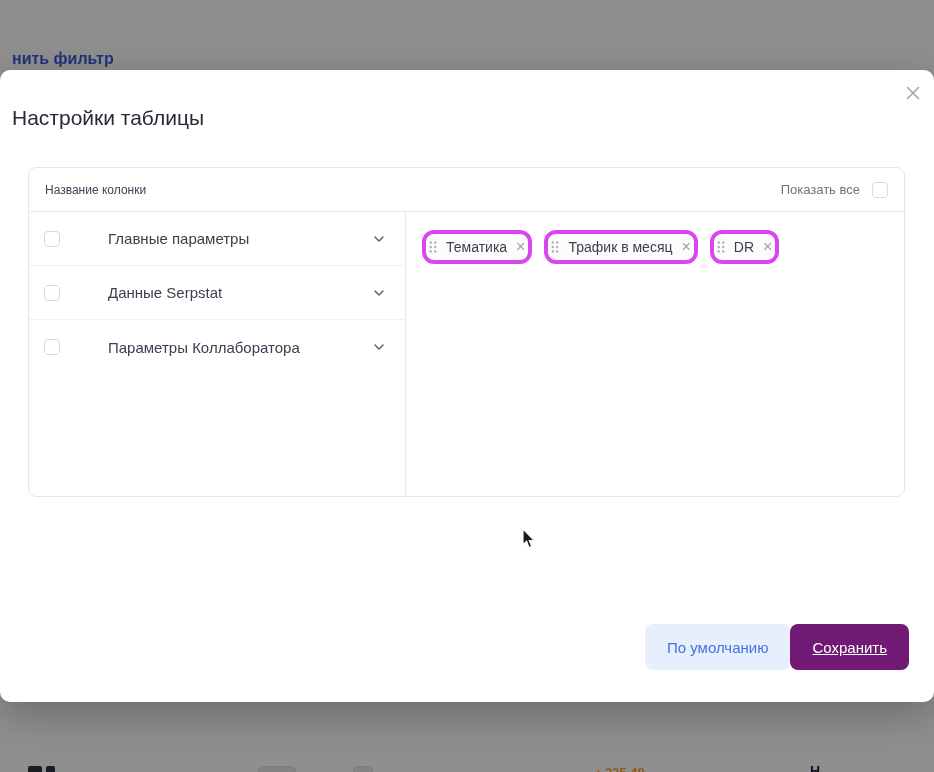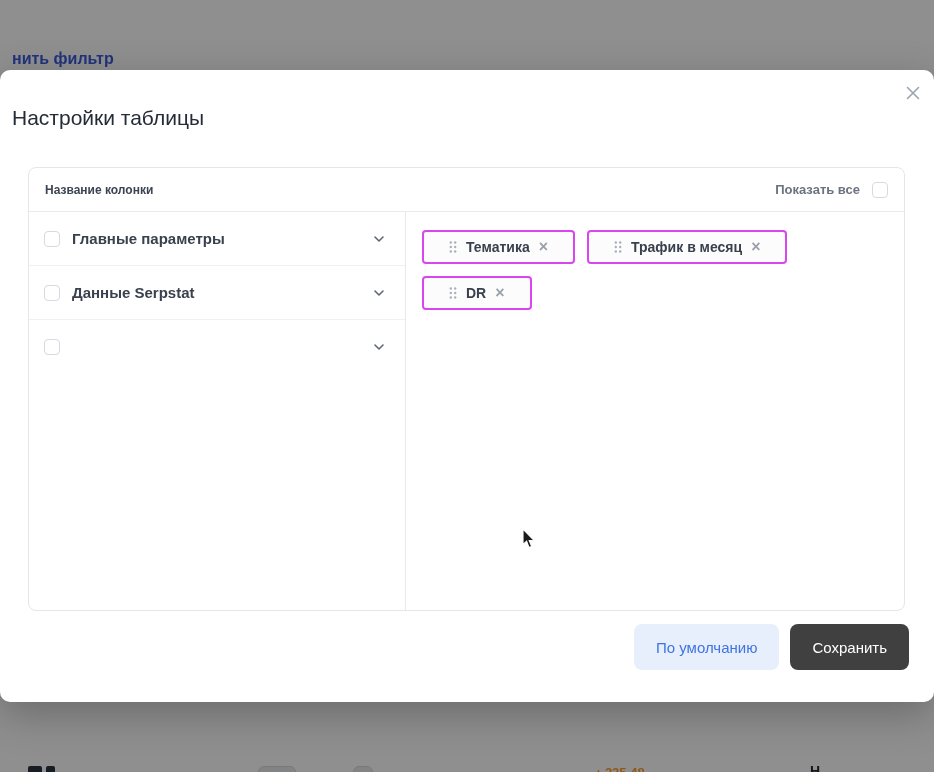--- a/index.html
+++ b/index.html
@@ -36,73 +36,73 @@
   .modal-title {
     position:absolute; left:12px; top:36px;
     font-size:21px; font-weight:500; color:#252b37;
   }
   .close-btn {
     position:absolute; right:10px; top:12px; width:22px; height:22px;
     display:flex; align-items:center; justify-content:center; cursor:pointer;
   }
 
   .panel {
-    position:absolute; left:28px; right:29px; top:97px; height:444px;
+    position:absolute; left:28px; right:29px; top:97px; height:330px;
     border:1px solid #e3e6ea; border-radius:8px; background:#fff;
-    display:flex; flex-direction:column; overflow:hidden;font-weight:bold;
+    display:flex; flex-direction:column; overflow:hidden;
   }
   .panel-header {
     height:44px; flex:0 0 44px; display:flex; align-items:center;
     justify-content:space-between; padding:0 16px;
     border-bottom:1px solid #e7e9ed;
   }
   .panel-header-left { font-size:12px; color:#3c4453; }
   .show-all { display:flex; align-items:center; gap:12px;padding-left:24px; }
   .show-all-label { font-size:13px; color:#6b7280; }
 
   .checkbox {
     width:16px; height:16px; flex:0 0 16px;
     border:1.5px solid #d6dae0; border-radius:4px; background:#fff;
     display:inline-block; cursor:pointer;
   }
 
   .panel-body { flex:1; display:flex; min-height:0; }
   .categories { width:377px; flex:0 0 377px; border-right:1px solid #e7e9ed; }
   .category-row {
     display:flex; align-items:center; height:54px;
-    padding:0 18px 0 15px; border-bottom:1px solid #eef0f3; cursor:pointer;
+    padding:0 18px 0 15px; border-bottom:1px solid #eef0f3; cursor:pointer;gap:36px;
   }
   .category-row:last-child { border-bottom:none; }
   .cat-label { margin-left:12px; font-size:15px; color:#3a414e; }
   .row-right { margin-left:auto; display:flex; align-items:center; gap:12px; }
   .green-dot { width:8px; height:8px; border-radius:50%; background:#46b450; }
 
   .chips-area {
     flex:1; padding:18px 16px; display:flex; align-items:flex-start;
     flex-wrap:wrap; gap:12px; align-content:flex-start;
   }
   .chip {
     display:flex; align-items:center; height:34px;
-    padding:0 24px; gap:8px;
-    border:2px solid #d946ef; border-radius:4px; background:#fcfcfd;
+    padding:0 2px; gap:8px;
+    border:4px solid #d946ef; border-radius:12px; background:#fcfcfd;
     cursor:grab;
   }
   .chip-label { font-size:14px; color:#3a414e; white-space:nowrap; }
   .chip-x { color:#9aa1ab; font-size:16px; line-height:1; cursor:pointer; padding:0 1px; }
 
   .modal-footer {
     position:absolute; right:25px; bottom:32px;
-    display:flex; gap:11px;
+    display:flex; gap:0;
   }
   .btn {
     height:46px; border:none; border-radius:8px; font-size:15px;
     font-family:inherit; cursor:pointer; padding:0 22px;
   }
   .btn-default { background:#e8effc; color:#3f73e3; }
-  .btn-save { background:#404040; color:#ffffff; }
+  .btn-save { background:#701a75; color:#ffffff;text-decoration:underline; }
 
   .cursor { position:absolute; left:519px; top:528px; pointer-events:none; }
 </style>
 </head>
 <body>
 
 <div class="page">
 
   <div class="bg-content">
     <a class="top-link" href="#">нить фильтр</a>
@@ -162,20 +162,21 @@
                   <path d="M4 6 L8 10 L12 6" fill="none" stroke="#5f6672" stroke-width="1.6" stroke-linecap="round" stroke-linejoin="round"></path>
                 </svg>
               </span>
             </div>
 
 
 
 
             <div class="category-row">
               <span class="checkbox"></span>
+              <span class="cat-label">Параметры Коллаборатора</span>
               <span class="row-right">
 
                 <svg width="16" height="16" viewBox="0 0 16 16">
                   <path d="M4 6 L8 10 L12 6" fill="none" stroke="#5f6672" stroke-width="1.6" stroke-linecap="round" stroke-linejoin="round"></path>
                 </svg>
               </span>
             </div>
           </div>
 
         <div class="chips-area">

